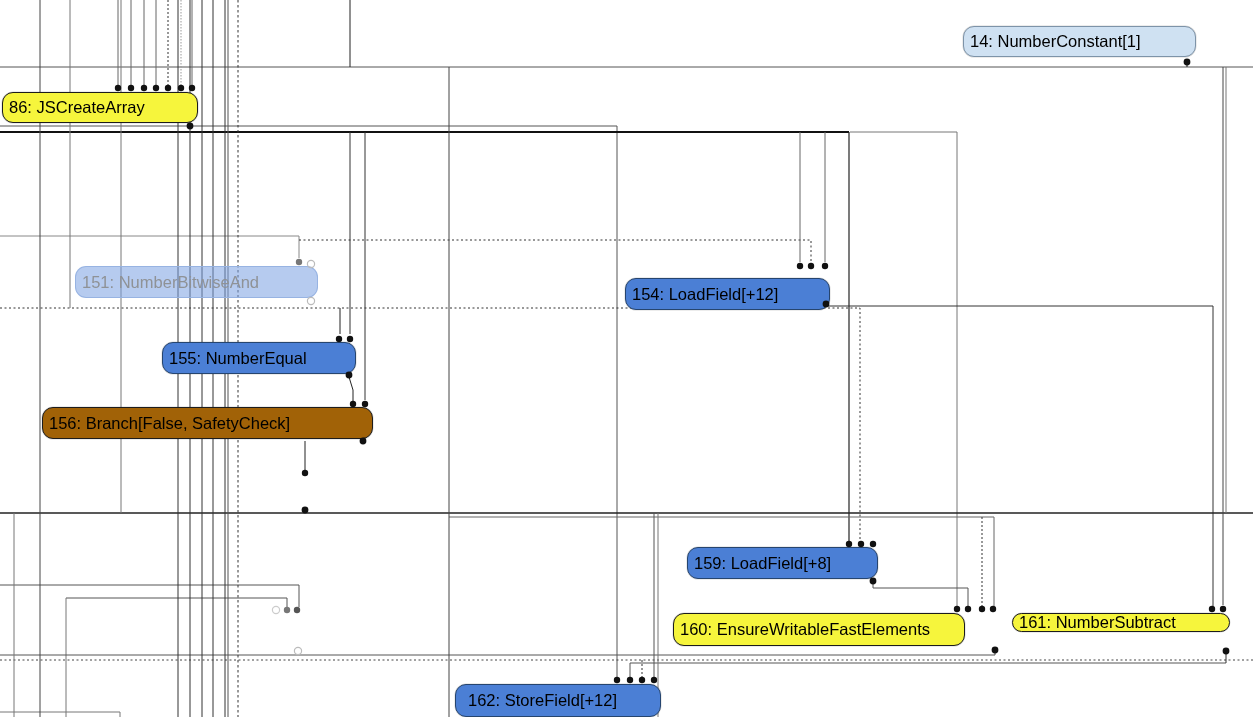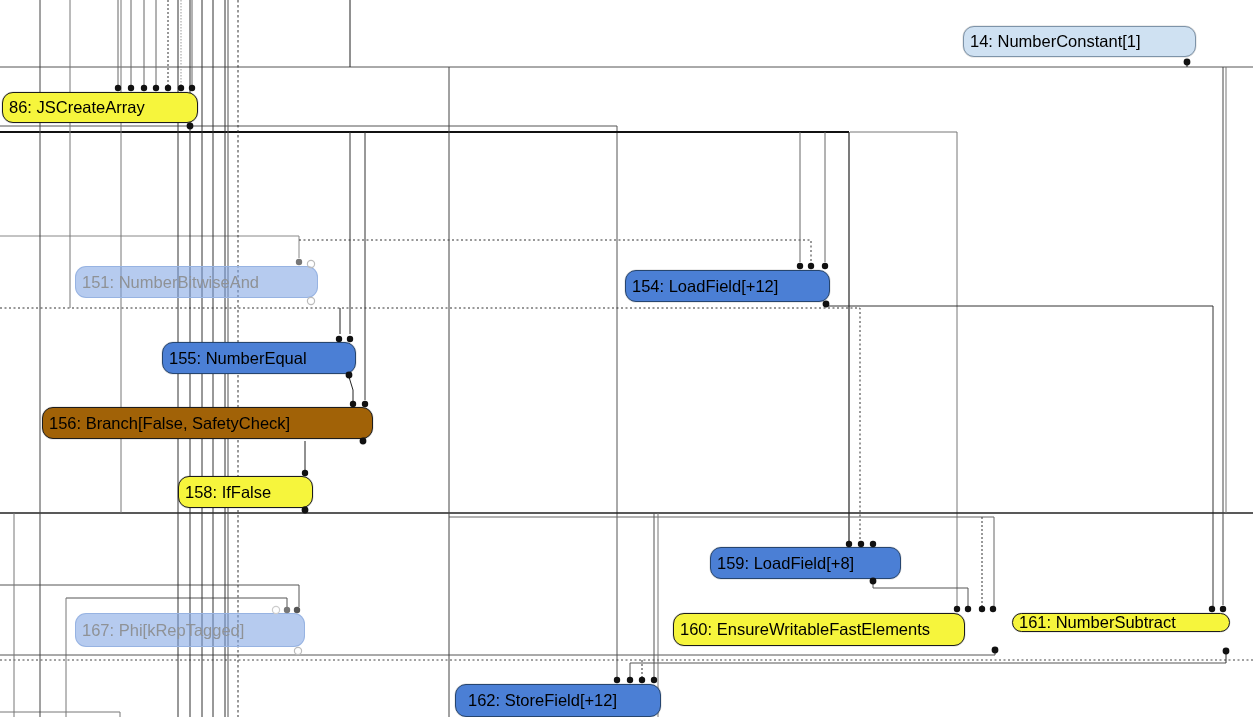--- a/index.html
+++ b/index.html
@@ -90,37 +90,35 @@
       <path d="M1187 62 V67" stroke="#222"></path>
     </g>
   </svg>
 
   <div class="node" style="left: 963px; top: 26px; width: 233px; height: 31px; background: rgb(207, 225, 242); border-color: rgb(125, 147, 168);">14: NumberConstant[1]</div>
 
   <div class="node" style="left: 2px; top: 92px; width: 196px; height: 31px; background: rgb(246, 245, 60); border-color: rgb(28, 28, 28);">86: JSCreateArray</div>
 
   <div class="node faded" style="left: 75px; top: 266px; width: 243px; height: 32px; background: rgba(122, 161, 226, 0.55); border-color: rgba(150, 178, 225, 0.95); color: rgb(143, 146, 150);">151: NumberBitwiseAnd</div>
 
-  <div class="node" style="left: 625px; top: 270px; width: 205px; height: 32px; background: rgb(75, 127, 213); border-color: rgb(38, 69, 111);">154: LoadField[+12]</div>
+  <div class="node" style="left: 625px; top: 278px; width: 205px; height: 32px; background: rgb(75, 127, 213); border-color: rgb(38, 69, 111);">154: LoadField[+12]</div>
 
   <div class="node" style="left: 162px; top: 342px; width: 194px; height: 32px; background: rgb(75, 127, 213); border-color: rgb(38, 69, 111);">155: NumberEqual</div>
 
   <div class="node" style="left: 42px; top: 407px; width: 331px; height: 32px; background: #a16207; border-color: rgb(28, 28, 28);">156: Branch[False, SafetyCheck]</div>
 
-  <div class="node" style="left: 178px; top: 476px; width: 135px; height: 32px; background: rgb(246, 245, 60); border-color: rgb(28, 28, 28);">158: IfFalse</div>
 
-  <div class="node" style="left: 710px; top: 547px; width: 191px; height: 32px; background: rgb(75, 127, 213); border-color: rgb(38, 69, 111);">159: LoadField[+8]</div>
+  <div class="node" style="left: 687px; top: 547px; width: 191px; height: 32px; background: rgb(75, 127, 213); border-color: rgb(38, 69, 111);">159: LoadField[+8]</div>
 
   <div class="node" style="left: 673px; top: 613px; width: 292px; height: 33px; background: rgb(246, 245, 60); border-color: rgb(28, 28, 28);">160: EnsureWritableFastElements</div>
 
   <div class="node" style="left: 1012px; top: 613px; width: 218px; height: 19px; background: rgb(246, 245, 60); border-color: rgb(28, 28, 28);">161: NumberSubtract</div>
 
   <div class="node" style="left: 455px; top: 684px; width: 206px; height: 33px; background: rgb(75, 127, 213); border-color: rgb(38, 69, 111); padding-left: 12px;">162: StoreField[+12]</div>
 
-  <div class="node faded" style="left: 75px; top: 613px; width: 230px; height: 34px; background: rgba(122, 161, 226, 0.55); border-color: rgba(150, 178, 225, 0.95); color: rgb(143, 146, 150);">167: Phi[kRepTagged]</div>
 
   <svg id="ports" class="layer" width="1253" height="717" viewBox="0 0 1253 717">
     <g fill="#111">
 
       <circle cx="118" cy="88" r="3.2"></circle>
         <circle cx="131" cy="88" r="3.2"></circle>
       <circle cx="144" cy="88" r="3.2"></circle>
         <circle cx="156" cy="88" r="3.2"></circle>
       <circle cx="168" cy="88" r="3.2"></circle>
         <circle cx="181" cy="88" r="3.2"></circle>

